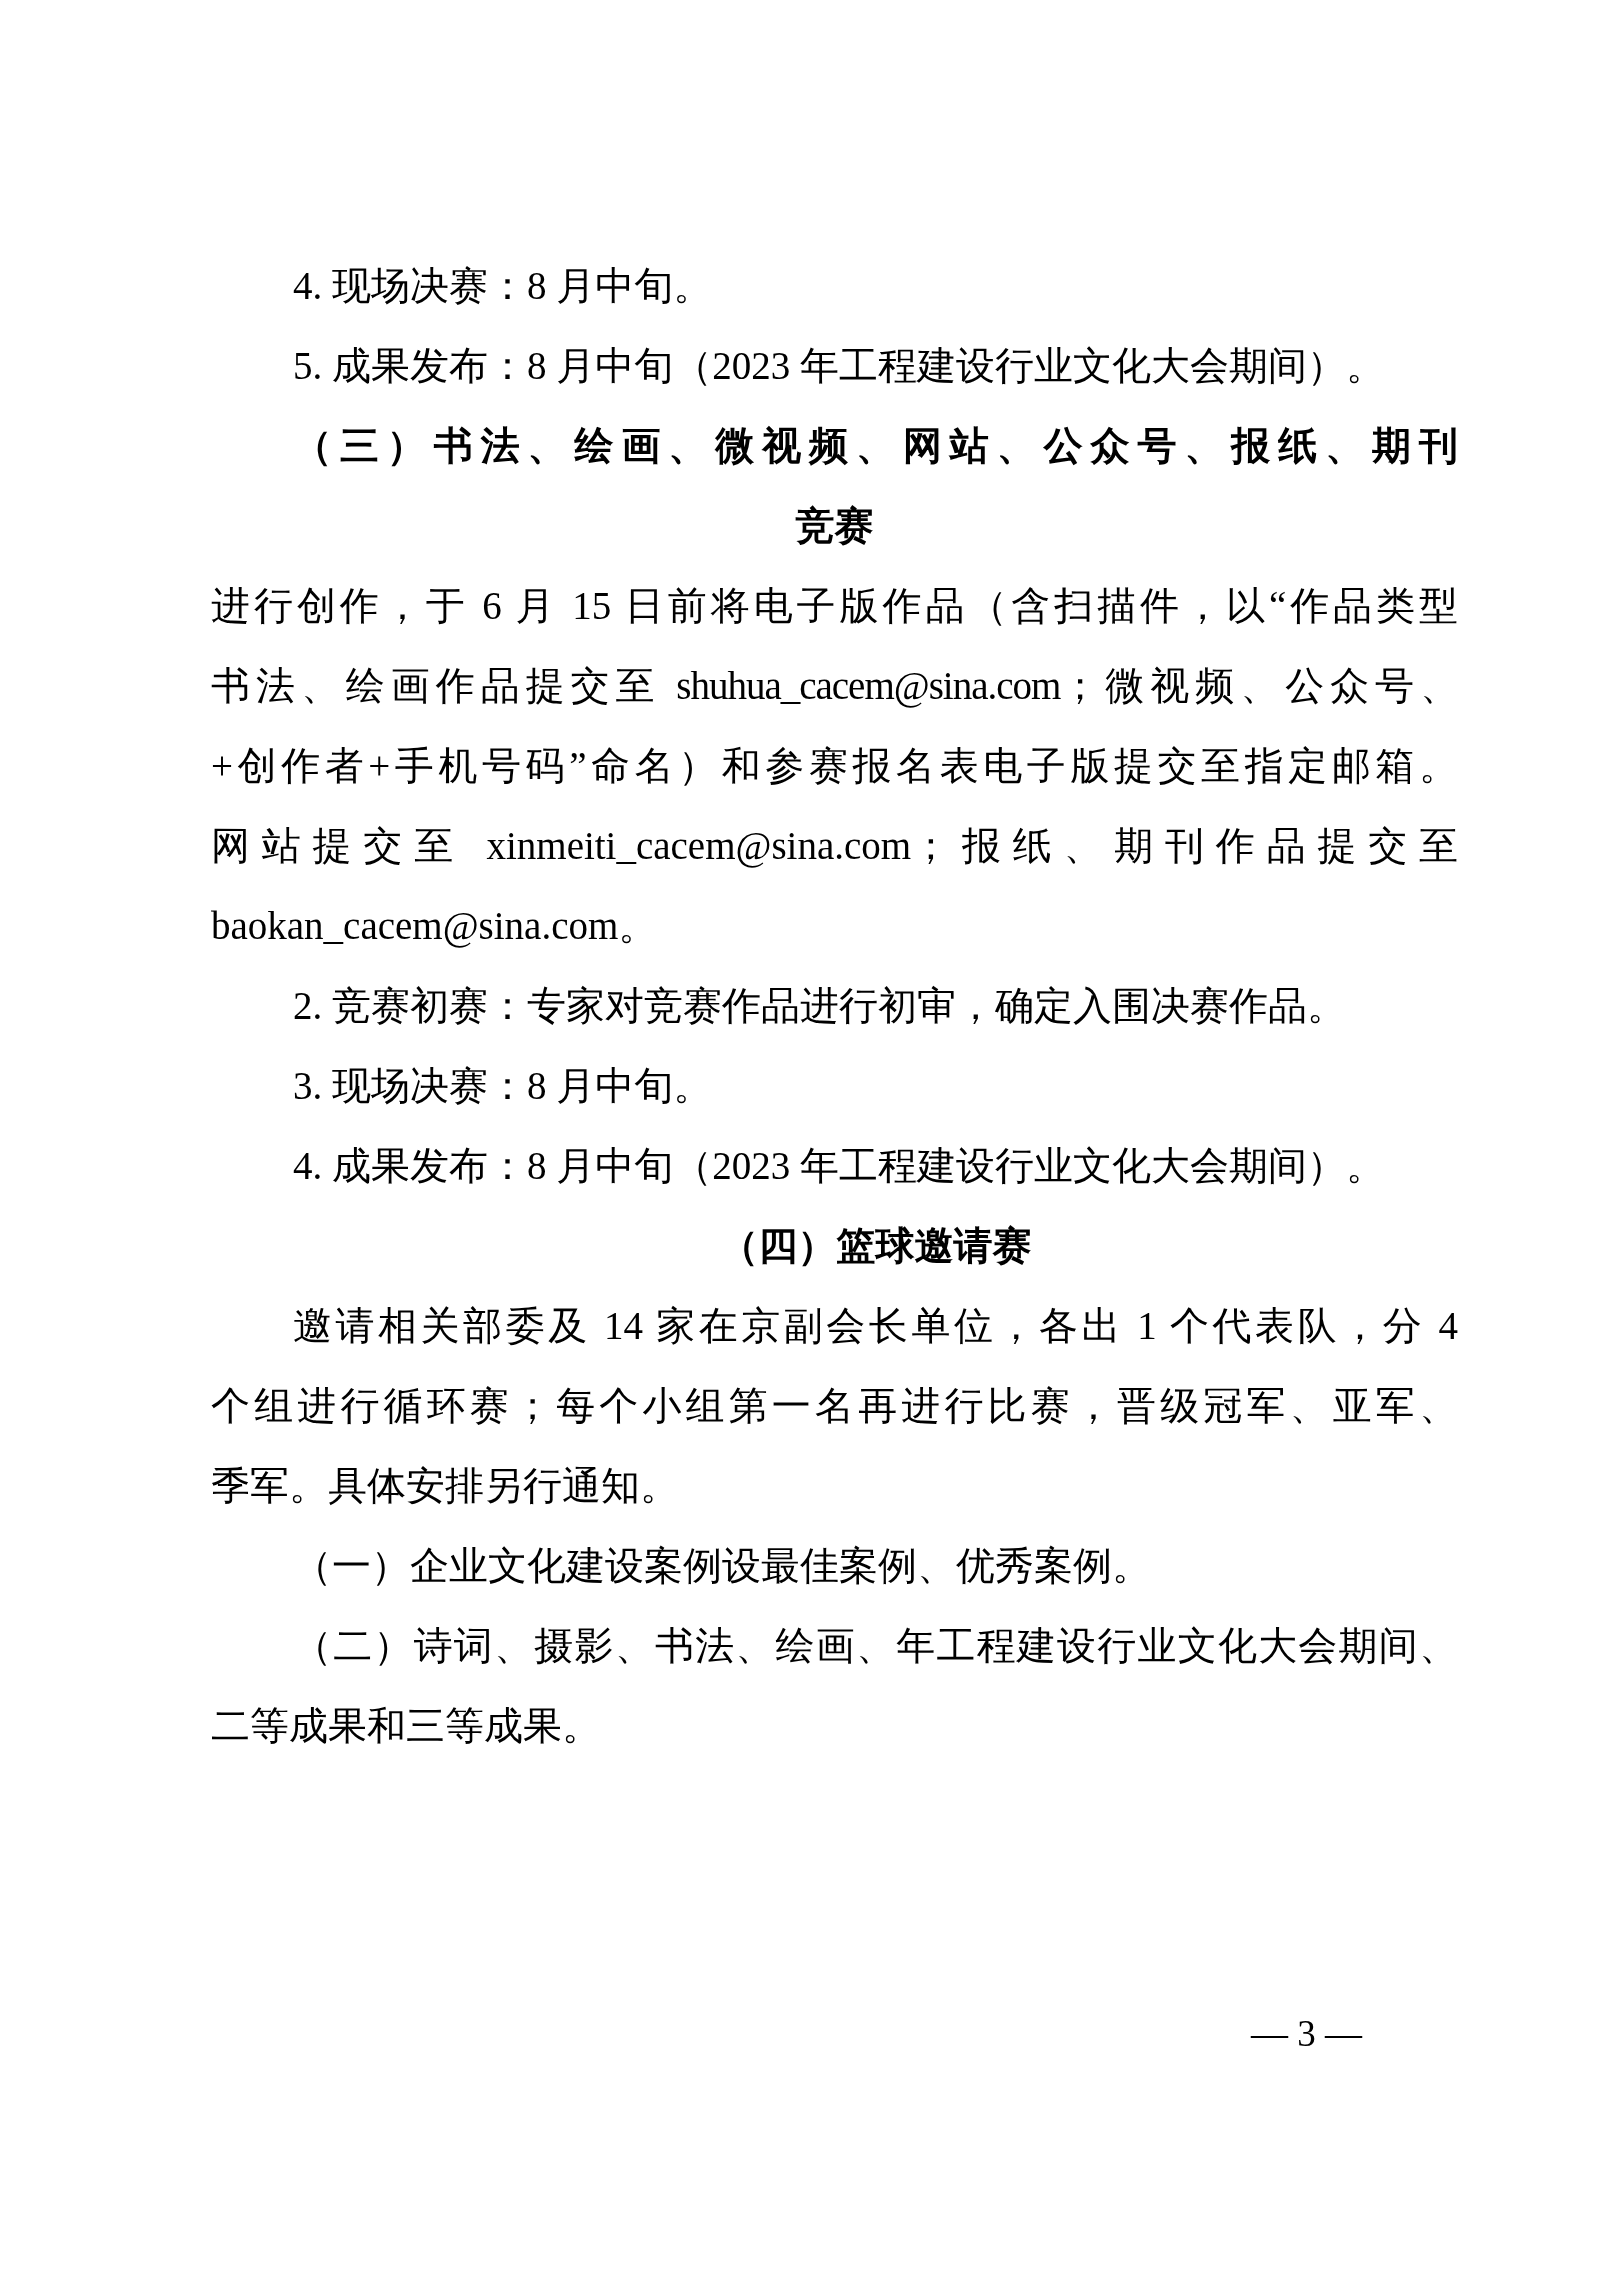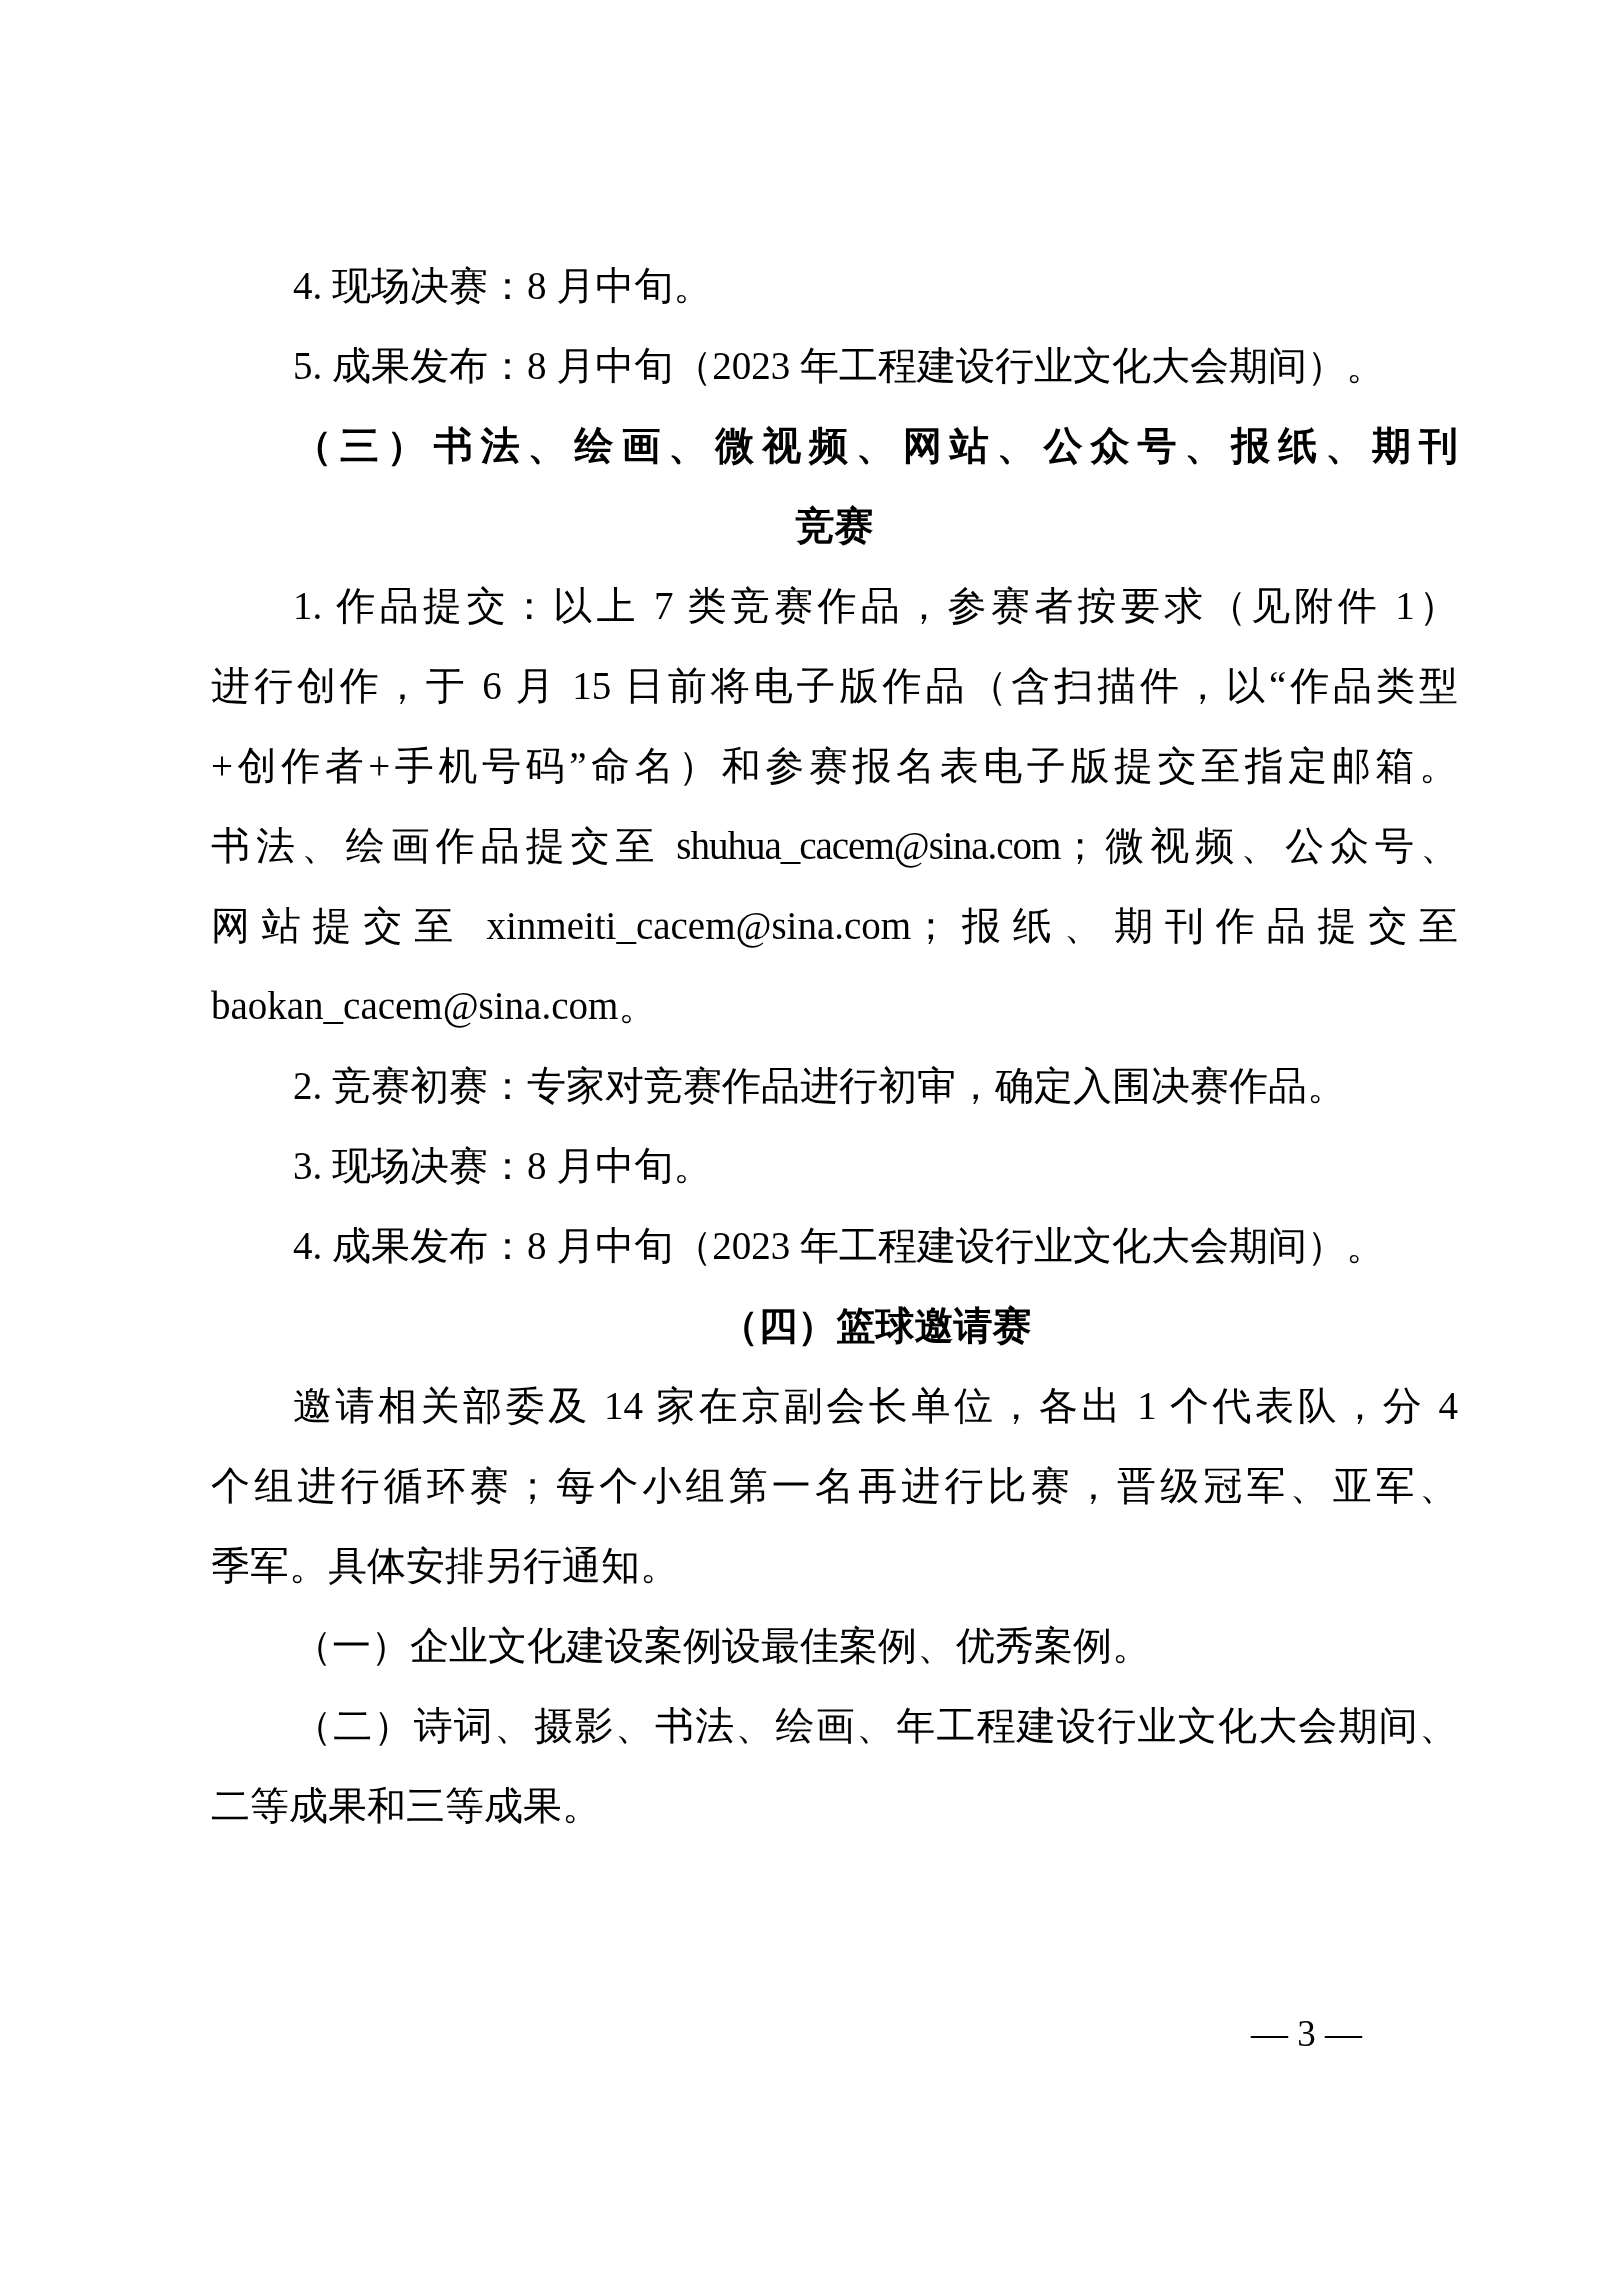--- a/index.html
+++ b/index.html
@@ -50,24 +50,23 @@
 </style>
 </head>
 <body>
 
 <div class="page">
   <div class="content">
     <div class="ln ind">4. 现场决赛：8 月中旬。</div>
     <div class="ln ind">5. 成果发布：8 月中旬（2023 年工程建设行业文化大会期间）。</div>
     <div class="ln ind fill b">（三）书法、绘画、微视频、网站、公众号、报纸、期刊</div>
     <div class="ln b">竞赛</div>
-    <div class="ln ind fill">1. 作品提交：以上 7 类竞赛作品，参赛者按要求（见附件 1）</div>
     <div class="ln fill">进行创作，于 6 月 15 日前将电子版作品（含扫描件，以“作品类型</div>
+    <div class="ln fill tight">书法、绘画作品提交至 shuhua_cacem@sina.com；微视频、公众号、</div>
     <div class="ln fill">+创作者+手机号码”命名）和参赛报名表电子版提交至指定邮箱。</div>
-    <div class="ln fill tight">书法、绘画作品提交至 shuhua_cacem@sina.com；微视频、公众号、</div>
     <div class="ln fill">网站提交至 xinmeiti_cacem@sina.com；报纸、期刊作品提交至</div>
     <div class="ln">baokan_cacem@sina.com。</div>
     <div class="ln ind">2. 竞赛初赛：专家对竞赛作品进行初审，确定入围决赛作品。</div>
     <div class="ln ind">3. 现场决赛：8 月中旬。</div>
     <div class="ln ind">4. 成果发布：8 月中旬（2023 年工程建设行业文化大会期间）。</div>
     <div class="ln ind b">（四）篮球邀请赛</div>
     <div class="ln ind fill">邀请相关部委及 14 家在京副会长单位，各出 1 个代表队，分 4</div>
     <div class="ln fill">个组进行循环赛；每个小组第一名再进行比赛，晋级冠军、亚军、</div>
     <div class="ln">季军。具体安排另行通知。</div>
     <div class="ln ind">（一）企业文化建设案例设最佳案例、优秀案例。</div>

